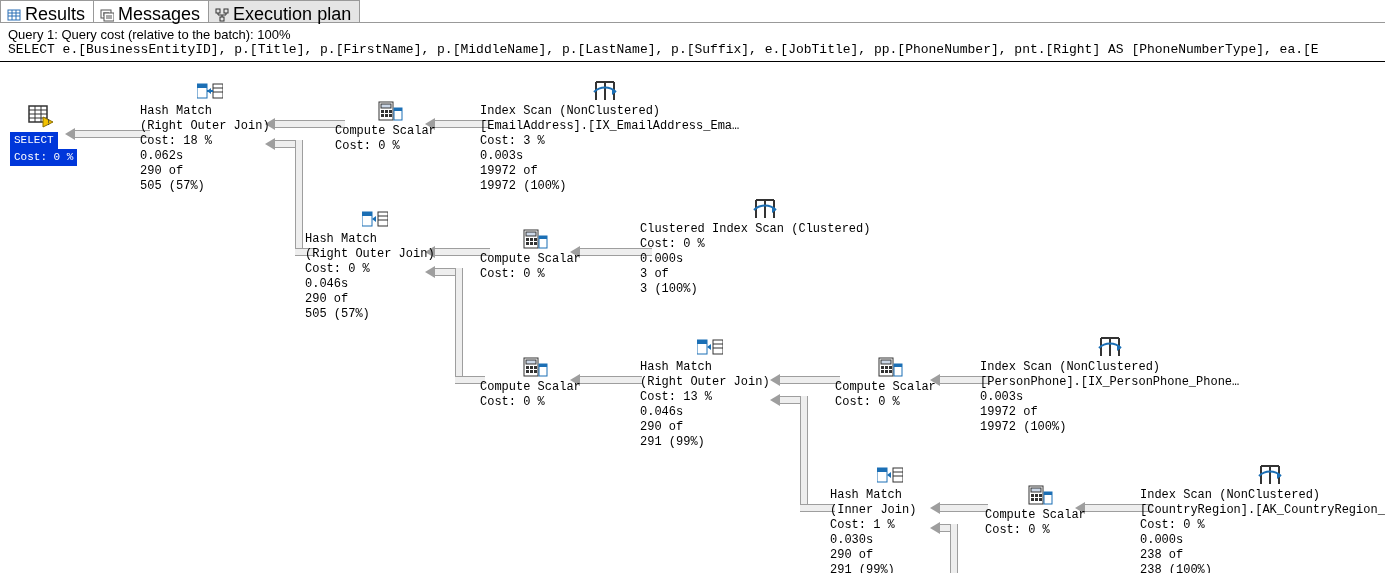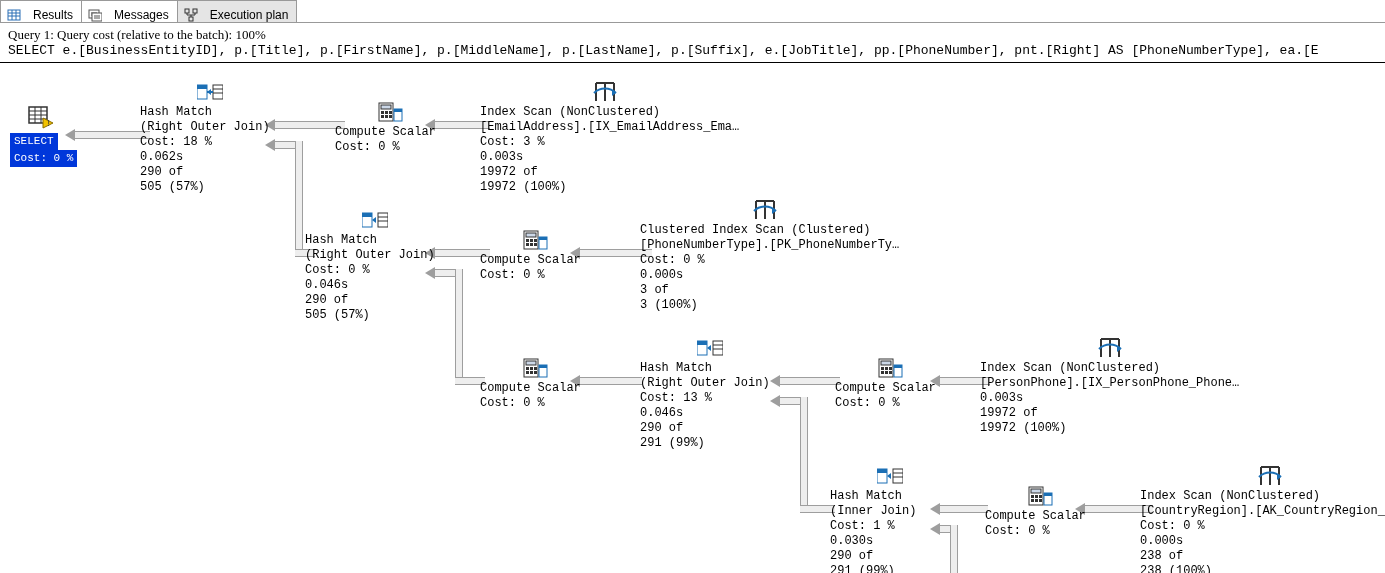--- a/index.html
+++ b/index.html
@@ -20,35 +20,35 @@
   }
   .tab {
     display: flex;
     align-items: center;
     padding: 8px 8px 2px 6px;
     border: 1px solid #999;
     border-bottom: none;
     background: #fff;
     margin-right: -1px;
     cursor: default;
-    font-size: 12px;
-    gap: 12px;
+    font-size: 18px;
+    gap: 4px;
   }
   .tab.active {
     background: #e5e5e5;
   }
   .tab-icon {
     width: 14px;
     height: 14px;
     display: inline-flex;
     align-items: center;
     justify-content: center;
   }
   .header-line {
-    font-family: Liberation Serif, serif;
+    font-family: Liberation Sans, sans-serif;
     font-size: 13px;
     padding: 4px 8px 0 8px;
     white-space: nowrap;
     overflow: hidden;
   }
   .query-text {
     font-family: Consolas, "Courier New", monospace;
     font-size: 13px;
     padding: 0 8px 4px 8px;
     border-bottom: 1px solid #000;
@@ -340,21 +340,20 @@
       <svg width="26" height="22" viewBox="0 0 26 22">
           <line x1="4" y1="2" x2="4" y2="20" stroke="#333" stroke-width="2"></line>
           <line x1="13" y1="2" x2="13" y2="20" stroke="#333" stroke-width="2"></line>
           <line x1="22" y1="2" x2="22" y2="20" stroke="#333" stroke-width="2"></line>
           <line x1="4" y1="2" x2="22" y2="2" stroke="#333" stroke-width="2"></line>
           <path d="M2 12 C 8 6, 18 6, 24 12" fill="none" stroke="#1b6fb5" stroke-width="2"></path>
           <polygon points="24,12 20,9 20,15" fill="#1b6fb5"></polygon>
         </svg>
     </div>
     <div>Clustered Index Scan (Clustered)</div>
-    <div>[PhoneNumberType].[PK_PhoneNumberTy…</div>
     <div>Cost: 0 %</div>
     <div>0.000s</div>
     <div>3 of</div>
     <div>3 (100%)</div>
   </div>
 
   <div class="op-node" style="left:480px; top:294px; width:110px;">
     <div class="op-icon">
       <svg width="26" height="22" viewBox="0 0 26 22">
           <rect x="2" y="2" width="14" height="18" fill="#fff" stroke="#333"></rect>

